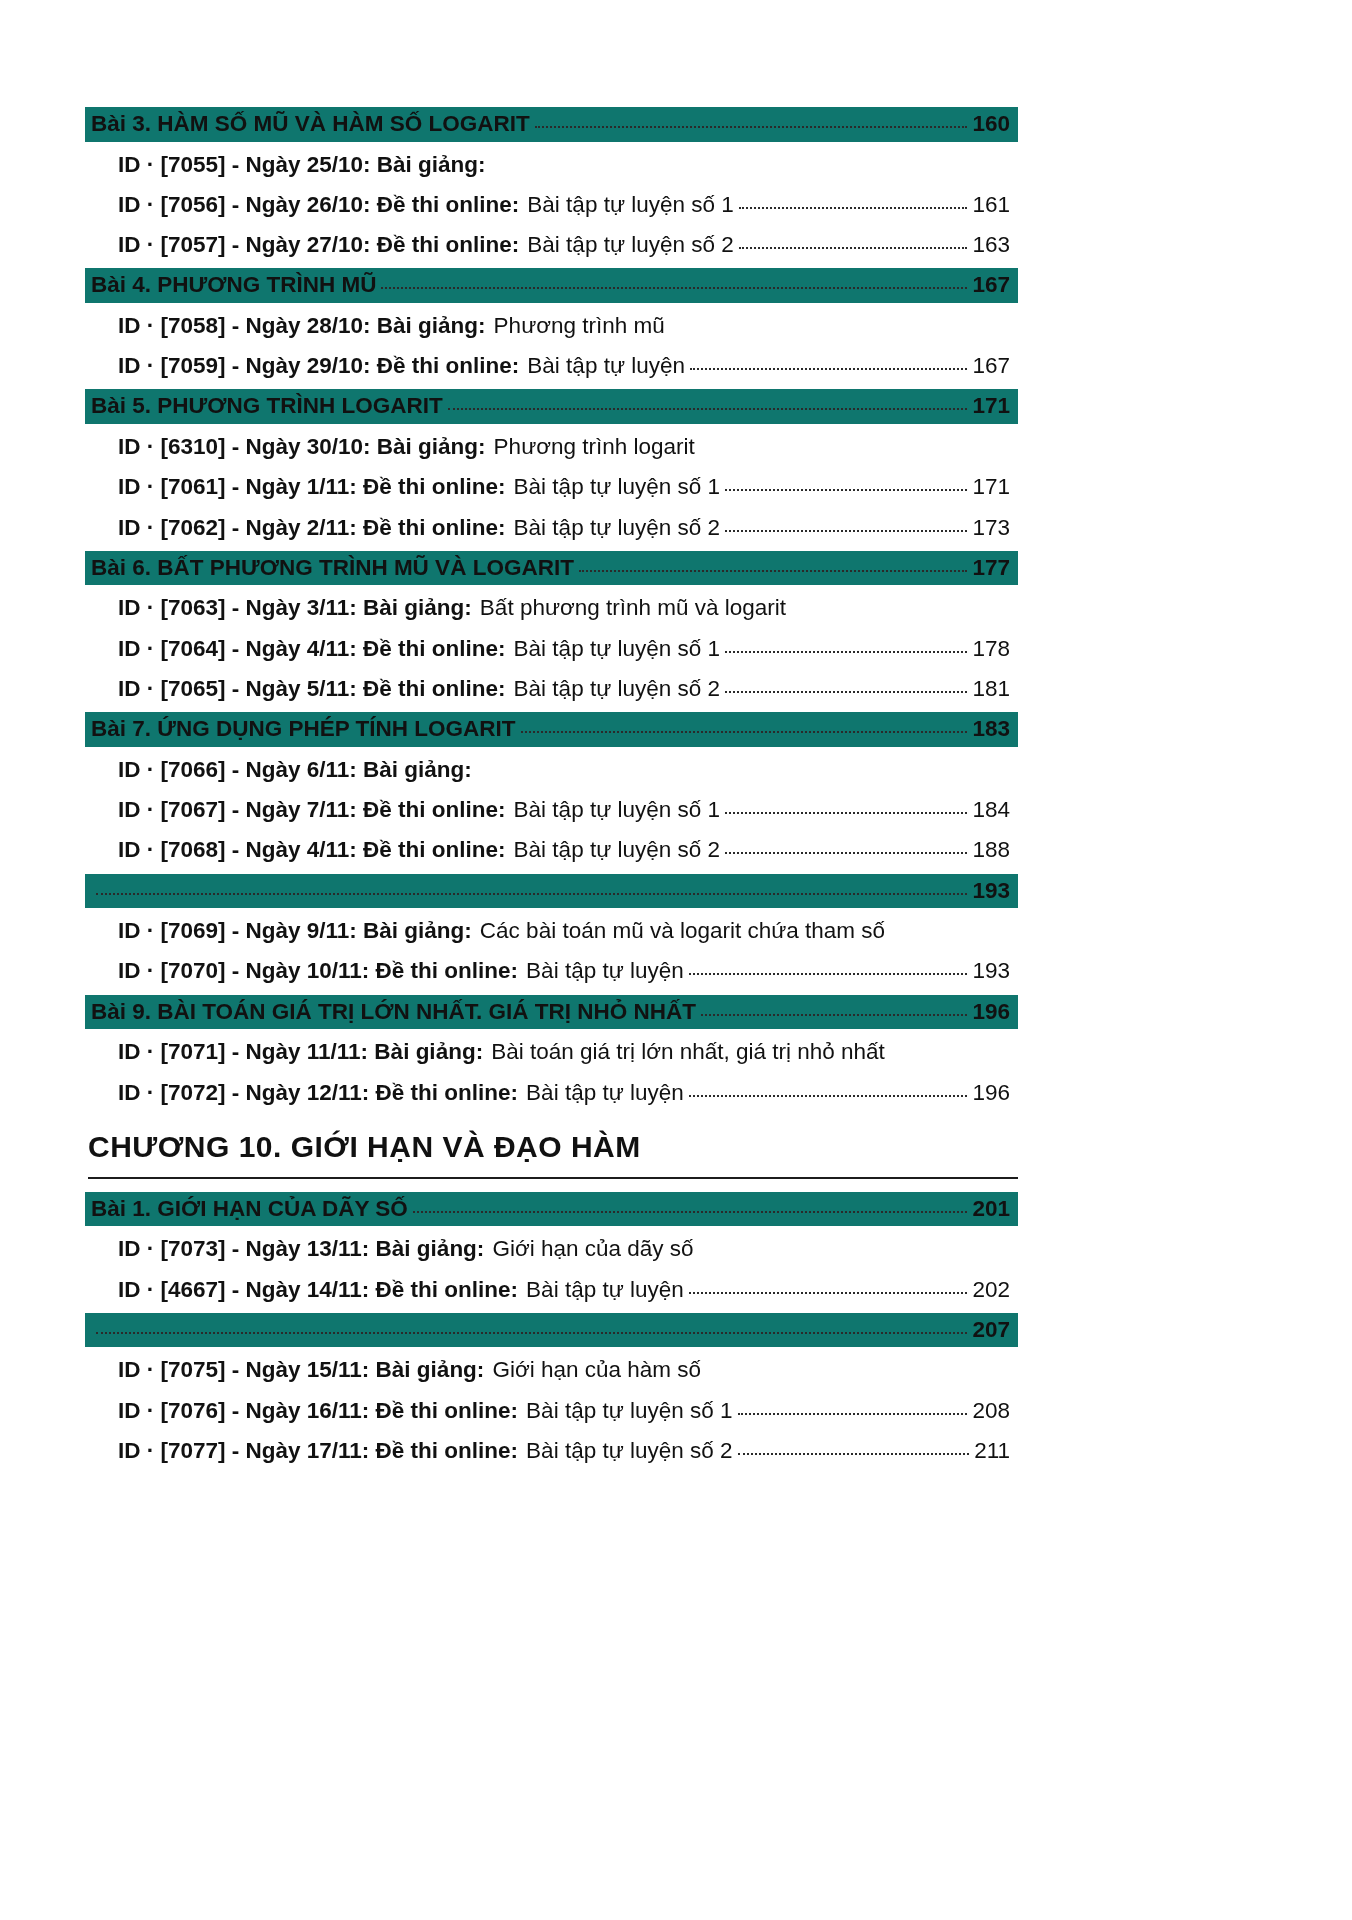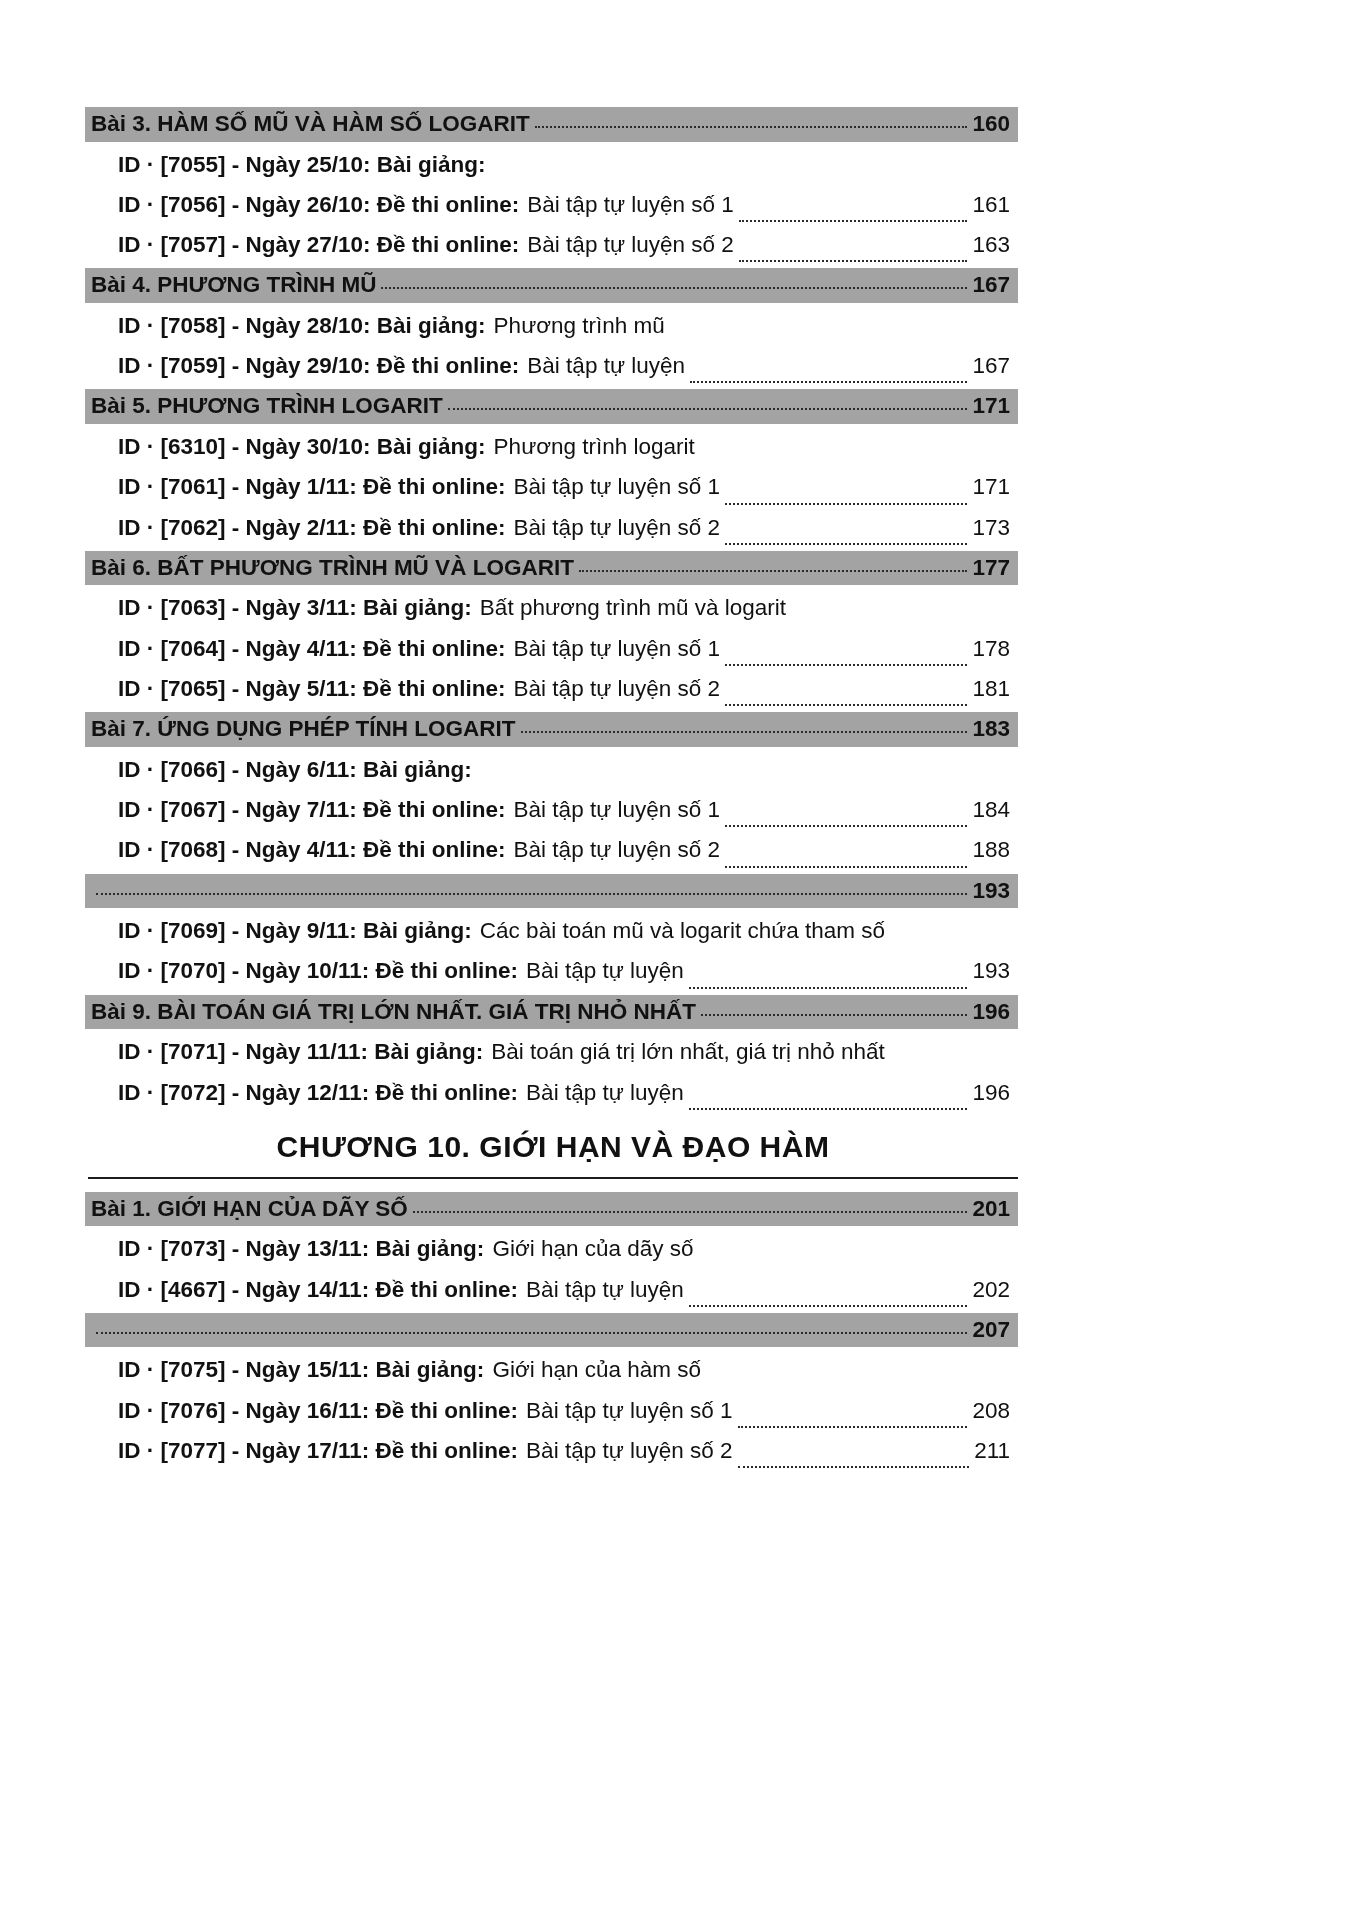--- a/index.html
+++ b/index.html
@@ -21,53 +21,51 @@
     top: 104px;
     width: 933px;
   }
   .row {
     display: flex;
     align-items: baseline;
     white-space: nowrap;
     font-size: 22.5px;
   }
   .row.header-row {
-    background: #a3a3a3;
+    background: #0f766e;
     font-weight: bold;
     height: 34.5px;
     line-height: 34.5px;
     margin: 3px 0;
     padding: 0 8px 0 6px;
   }
   .row.entry-row {
     height: 40.3px;
     line-height: 40.3px;
     padding: 0 8px 0 33px;
-    align-items: flex-end;
   }
   .entry-label {
     font-weight: bold;
   }
   .entry-text {
     margin-left: 8px;
   }
   .leader {
     flex: 1 1 auto;
     min-width: 12px;
     margin: 0 5px;
     border-bottom: 2.6px dotted #2a2a2a;
     position: relative;
     top: -3px;
   }
   .pagenum {
     flex: 0 0 auto;
   }
   .chapter {
     padding: 16px 0 10px 3px;
-    text-align: center;
   }
   .chapter-title {
     font-size: 30px;
     font-weight: bold;
     letter-spacing: 0.5px;
     line-height: 36px;
   }
   .chapter-rule {
     border: none;
     border-top: 2.5px solid #1c1c1c;

